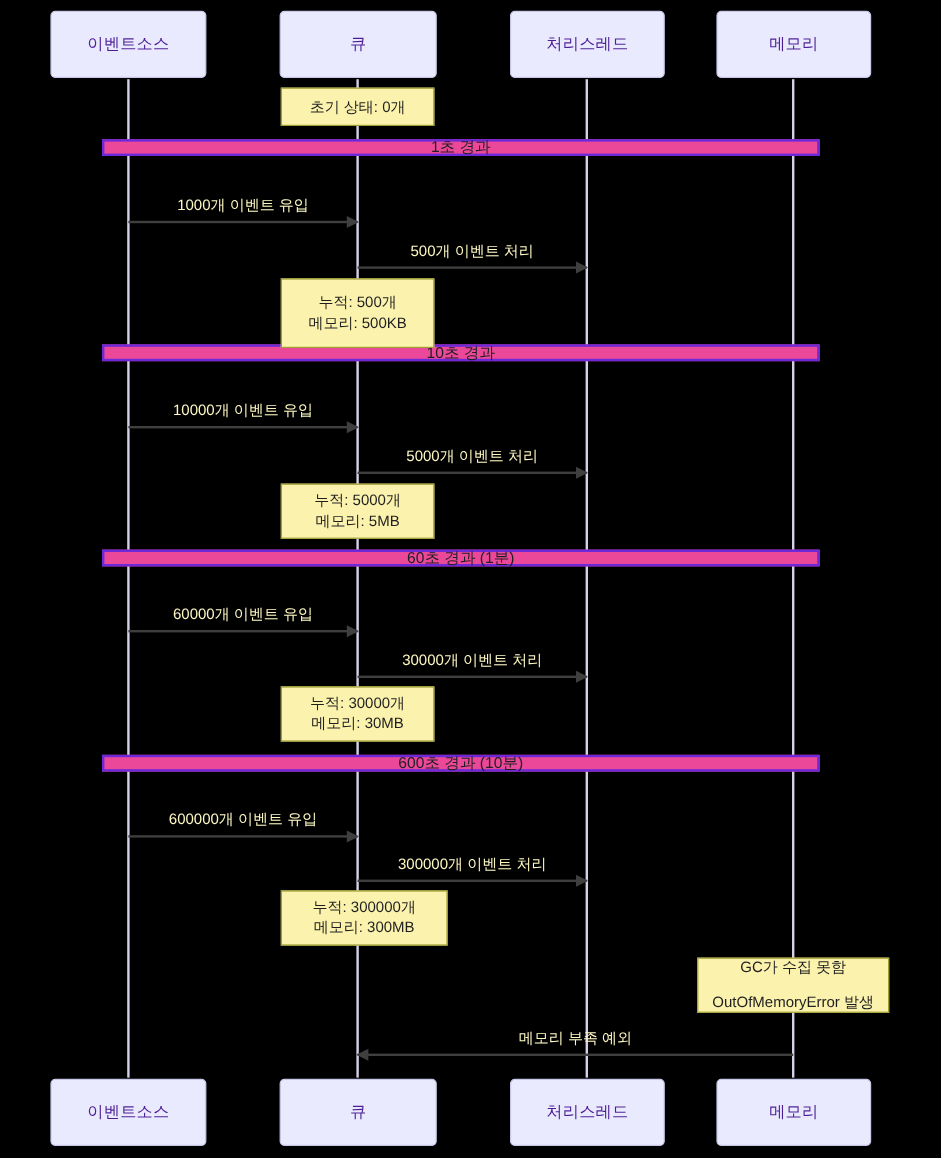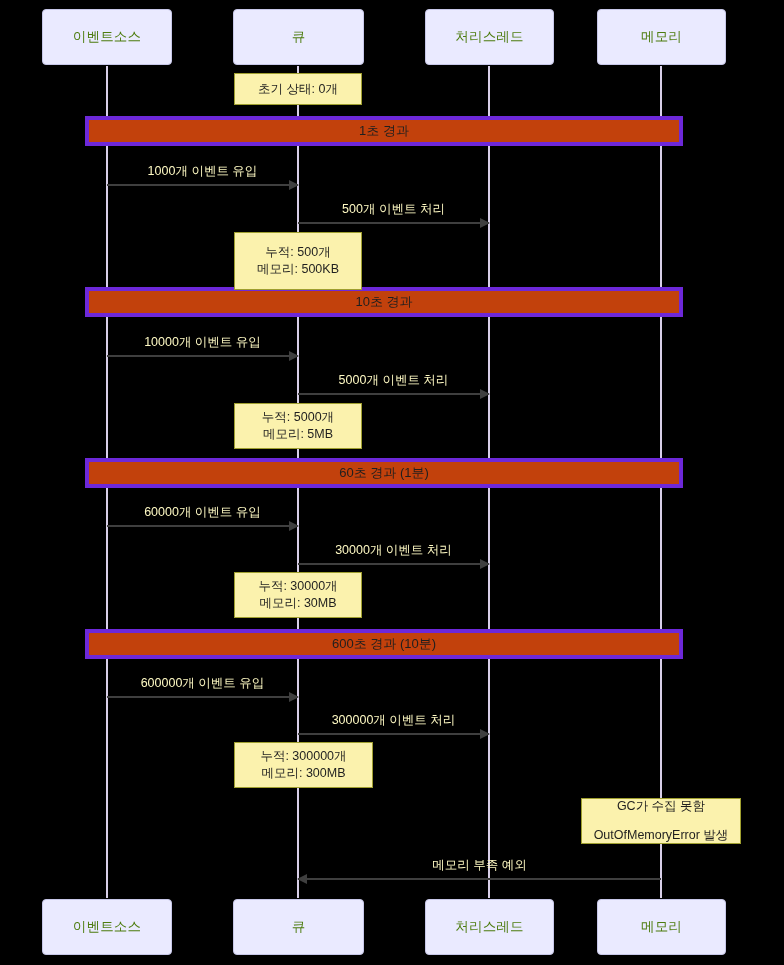--- a/index.html
+++ b/index.html
@@ -32,31 +32,31 @@
     background: #eaeaff;
     border: 1px solid #c7c7e8;
     border-radius: 4px;
     display: flex;
     align-items: center;
     justify-content: center;
     box-sizing: border-box;
   }
   .participant span {
     font-size: 13.5px;
-    color: #4d7c0f;
+    color: #4c1d95;
     letter-spacing: 0.2px;
   }
   
   .divider {
     position: absolute;
     left: 85px;
     width: 598px;
-    height: 30px;
-    background: #c2410c;
-    border: 4px solid #6d28d9;
+    height: 14px;
+    background: #ec4899;
+    border: 2px solid #6d28d9;
     box-sizing: border-box;
     display: flex;
     align-items: center;
     justify-content: center;
   }
   .divider span {
     font-size: 13px;
     color: #1f1f1f;
   }
   

